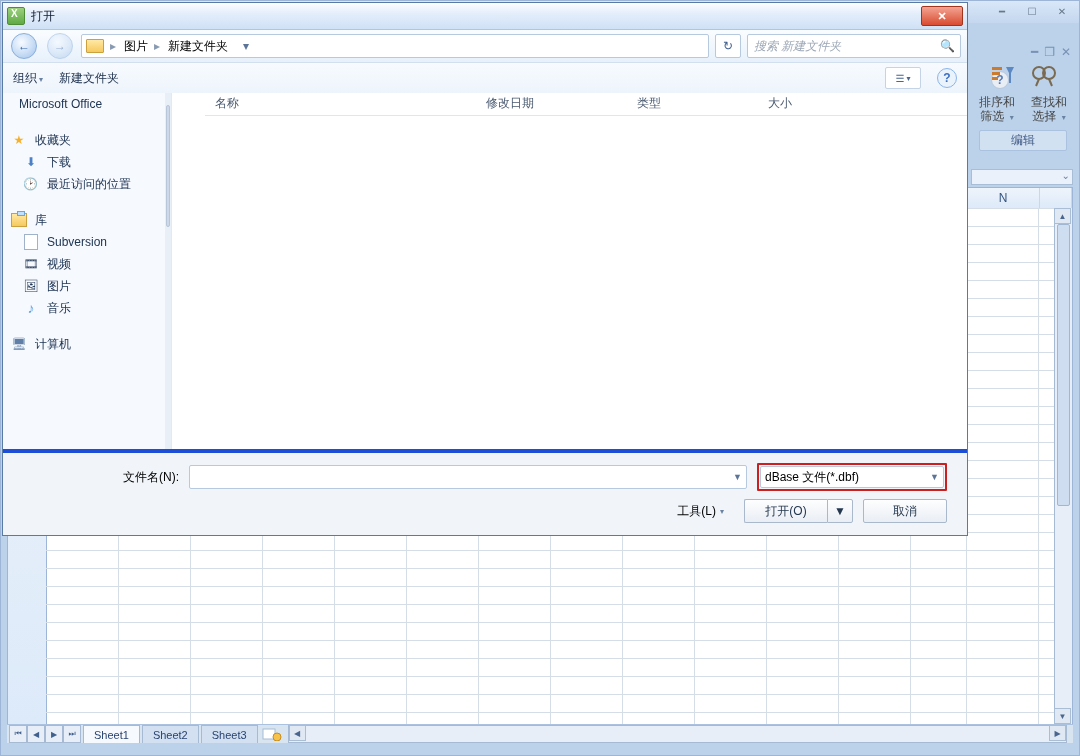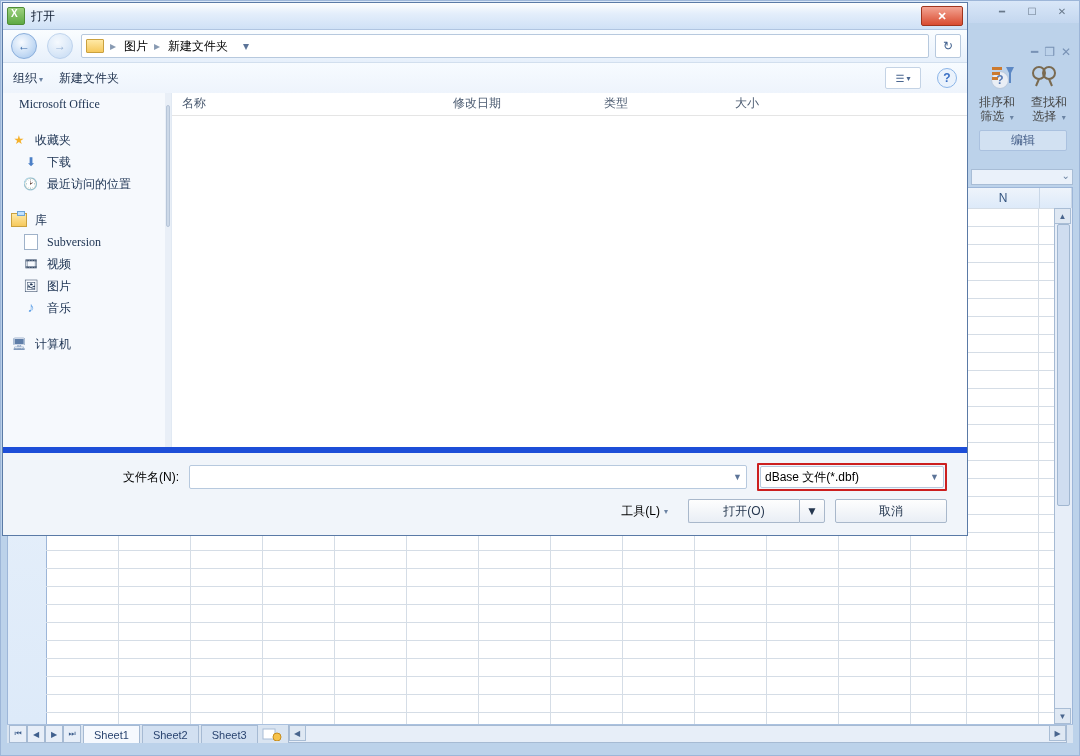--- a/index.html
+++ b/index.html
@@ -72,58 +72,58 @@
   .search-box { width:200px; height:22px; border:1px solid #b7c9de; border-radius:2px; background:#fff; display:flex; align-items:center; padding:0 6px; color:#9da8b6; font-style:italic; gap:6px; }
   .search-box .mag { width:14px; height:14px; color:#5d7da9; font-style:normal; }
 
   .dlg-toolbar { height:30px; background:linear-gradient(#f7fbff,#eef4fc); border-bottom:1px solid #e0e9f4; display:flex; align-items:center; padding:0 10px; gap:16px; color:#1a2d4a; }
   .tb-spacer { flex:1; }
   .viewbtn { width:34px; height:20px; border:1px solid #c4d3e5; border-radius:2px; background:#fff; display:flex; align-items:center; justify-content:center; gap:2px; color:#4a6690; font-size:10px; }
   .help-sm { width:18px; height:18px; border-radius:50%; border:1px solid #8cb5e8; color:#3a6fc4; background:#eaf2fc; display:flex; align-items:center; justify-content:center; font-weight:bold; }
   .tb-drop { color:#6b83a3; font-size:8px; margin-left:2px; }
 
   .dlg-body { position:absolute; left:0; right:0; top:90px; bottom:82px; display:flex; }
-  .left-nav { width:168px; background:#f6f9fd; border-right:1px solid #e1e9f3; overflow:hidden; position:relative;font-family:Liberation Serif, serif; }
+  .left-nav { width:168px; background:#f6f9fd; border-right:1px solid #e1e9f3; overflow:hidden; position:relative; }
   .ln-scroll { position:absolute; right:0; top:0; bottom:0; width:6px; background:#e9eff7; }
   .ln-scroll .lnthumb { position:absolute; left:1px; right:1px; top:12px; height:120px; background:#cdd9e8; border-radius:2px; border:1px solid #b7c6d9; }
   .ln-item { display:flex; align-items:center; gap:8px; height:22px; padding:0 8px 0 20px; color:#203655; }
   .ln-item.header { padding-left:8px; font-weight:normal; }
   .ln-item.selected { background:linear-gradient(#e7f1fd,#d2e4f9); border:1px solid #a5c5ee; border-radius:2px; margin:0 4px; padding-left:16px; }
   .ic { width:16px; height:14px; display:inline-flex; align-items:center; justify-content:center; }
   .ic-star { color:#f5b12b; }
   .ic-dl { color:#4c80c7; }
   .ic-desktop { width:14px; height:10px; background:#4a8dd6; border:1px solid #2c5e99; }
   .ic-loc { color:#4c80c7; }
   .ic-lib { position:relative; width:14px; height:12px; background:linear-gradient(#ffe9a6,#f6c95d); border:1px solid #caa13e; }
   .ic-lib::after { content:""; position:absolute; left:5px; top:-3px; width:6px; height:3px; background:#bfe1ff; border:1px solid #6fa4d6; }
   .ic-doc { width:12px; height:14px; border:1px solid #9fb2c9; background:#fff; position:relative; }
   .ic-music { color:#5fa0e6; font-size:14px; }
   .ic-pc { color:#5f7ea8; }
   .group-gap { height:14px; }
 
-  .file-pane { flex:1; background:#fff; position:relative; }
+  .file-pane { flex:1; background:#fff; position:relative;padding-left:33px; }
   .file-cols { height:22px; border-bottom:1px solid #e5e5e5; display:flex; color:#4a5a70; }
   .file-cols .fc { border-right:1px solid transparent; padding:2px 10px; }
   .file-row { display:flex; height:22px; align-items:center; color:#2a2a2a; }
   .file-row .cell { padding:0 10px; }
   .file-ic { width:14px; height:16px; border:1px solid #b2b2b2; background:#fff; margin-right:6px; position:relative; }
   .file-ic::after { content:""; position:absolute; right:-1px; top:-1px; width:5px; height:5px; background:#e2e2e2; border-left:1px solid #b2b2b2; border-bottom:1px solid #b2b2b2; }
 
-  .dlg-bottom { position:absolute; left:0; right:0; bottom:0; height:82px; background:#f1f5fa; border-top:6px solid #1d4ed8; }
+  .dlg-bottom { position:absolute; left:0; right:0; bottom:0; height:82px; background:#f1f5fa; border-top:4px solid #1d4ed8; }
   .fn-row { position:absolute; left:120px; right:20px; top:10px; display:flex; align-items:center; gap:10px; }
   .fn-row .lbl { white-space:nowrap; }
   .combo { height:22px; border:1px solid #b7c9de; border-radius:2px; background:#fff; display:flex; align-items:center; padding:0 4px; }
   .combo .chev { margin-left:auto; color:#5c7498; font-size:9px; }
   #filename-combo { flex:1; }
   #filter-wrap { width:184px; border:2px solid #cc1f1f; padding:1px; border-radius:1px; }
   #filter-wrap .combo { height:20px; }
 
   .btn-row { position:absolute; right:20px; bottom:12px; display:flex; align-items:center; gap:10px; }
   .btn-row .tools { margin-right:10px; display:flex; align-items:center; gap:2px; }
-  .btn { min-width:66px; height:22px; border:1px solid #a9b8cb; border-radius:2px; background:linear-gradient(#fefefe,#e9eef5); display:flex; align-items:center; justify-content:center; padding:0 22px; color:#25374f; }
+  .btn { min-width:66px; height:22px; border:1px solid #a9b8cb; border-radius:2px; background:linear-gradient(#fefefe,#e9eef5); display:flex; align-items:center; justify-content:center; padding:0 8px; color:#25374f; }
   .splitbtn { display:flex; }
   .splitbtn .main { border-top-right-radius:0; border-bottom-right-radius:0; border-right:none; }
   .splitbtn .drop { min-width:16px; border-top-left-radius:0; border-bottom-left-radius:0; padding:0 4px; }
 </style>
 </head>
 <body>
 
 <div class="excel-wrap">
   <div class="excel-title">
     <div class="excel-winbtns">
@@ -291,20 +291,24 @@
       <span class="chunk">
           <span>图片</span>
           <span class="sep">▸</span>
         </span>
       <span class="chunk">
           <span>新建文件夹</span>
         </span>
       <span class="addr-tail">▾</span>
     </div>
     <div class="refresh">↻</div>
+    <div class="search-box">
+      <span>搜索 新建文件夹</span>
+      <span class="mag" style="margin-left:auto">🔍</span>
+    </div>
   </div>
 
   <div class="dlg-toolbar">
     <span><span>组织</span><span class="tb-drop">▾</span></span>
     <span>新建文件夹</span>
     <span class="tb-spacer"></span>
     <span class="viewbtn">☰ <span style="font-size:8px">▾</span></span>
     <span class="help-sm">?</span>
   </div>
 

